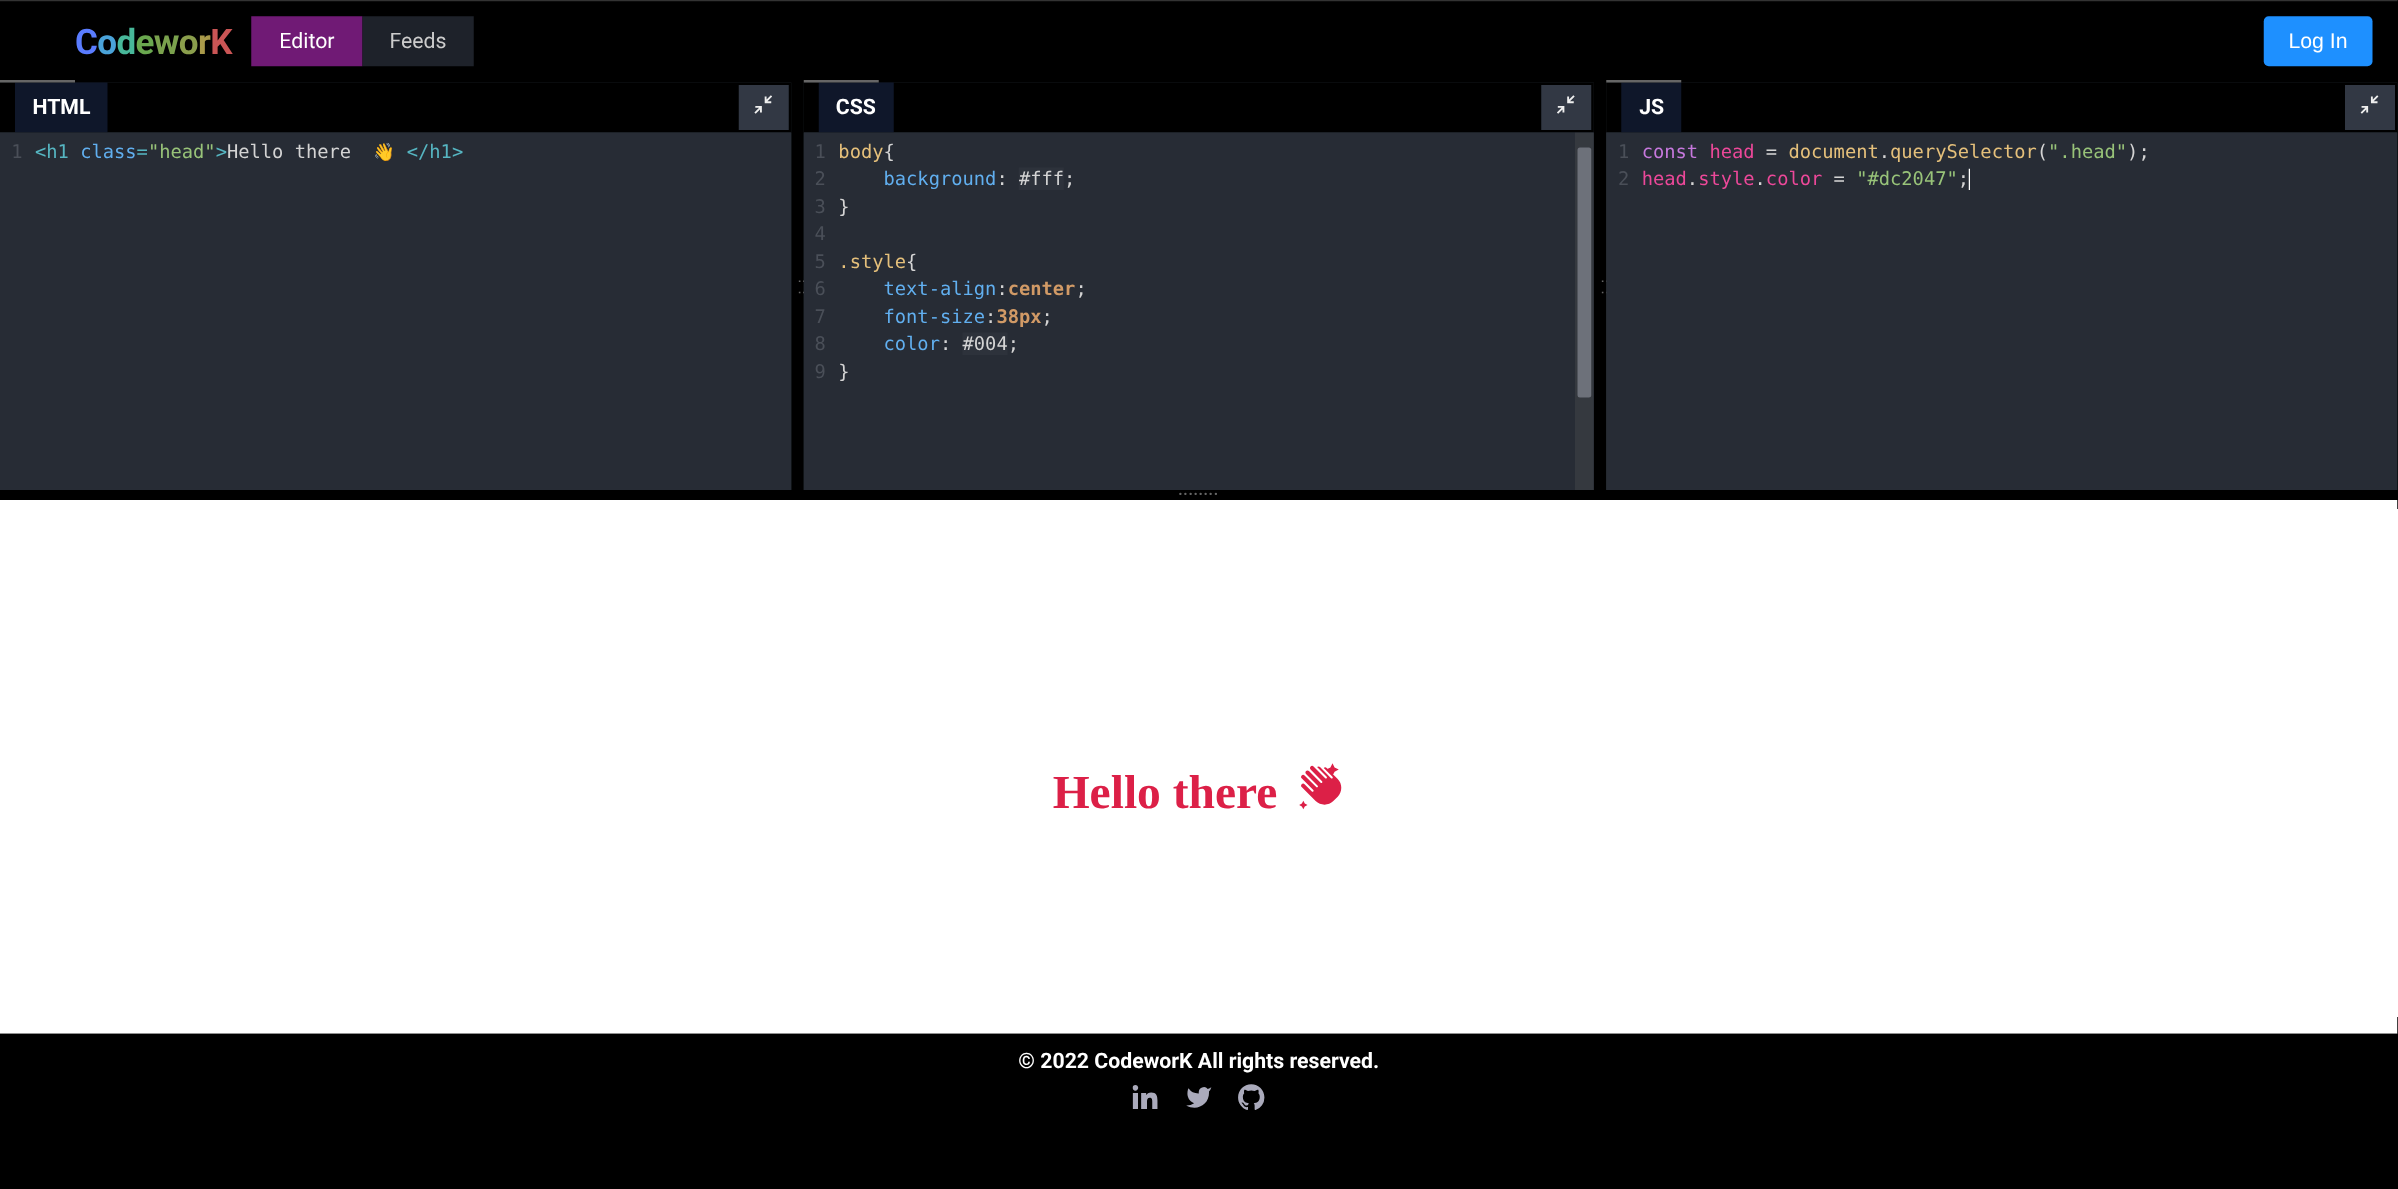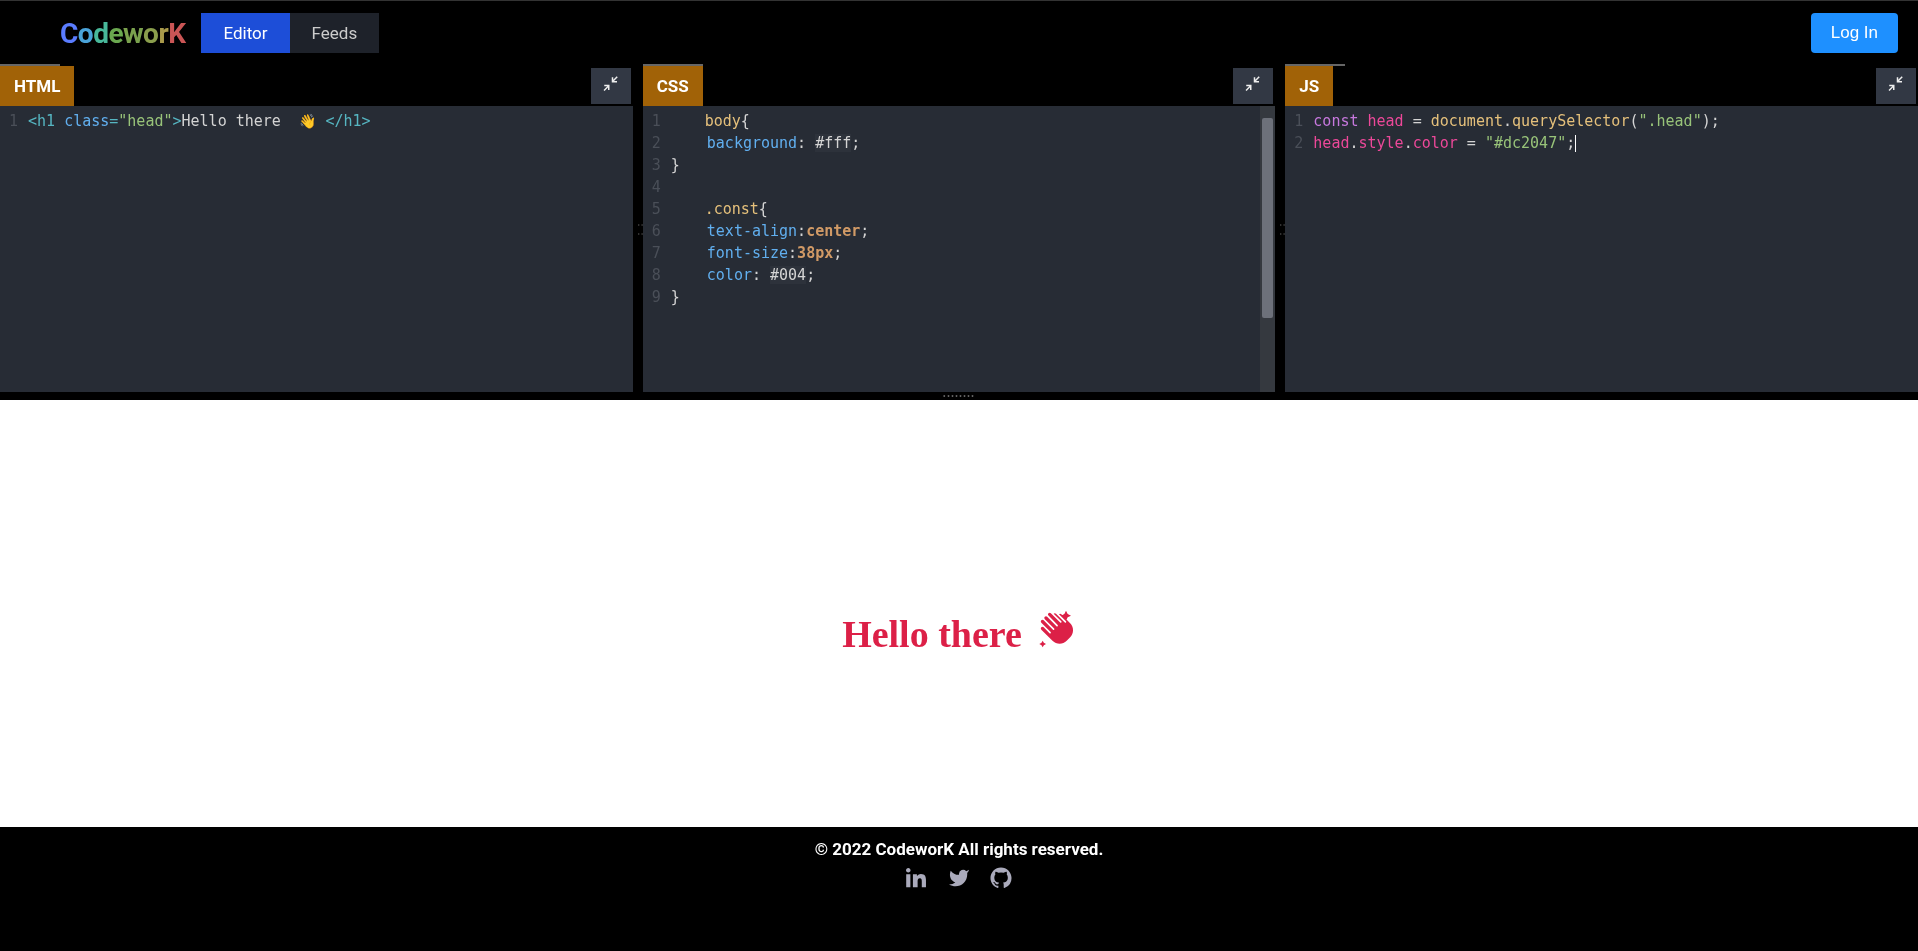--- a/index.html
+++ b/index.html
@@ -44,21 +44,21 @@
     .logo .l7 { color: #a99a4a; }
     .logo .l8 { color: #ca5555; }
     .nav-tabs { display: flex; }
     .nav-tab {
       padding: 10px 22px;
       font-size: 17px;
       color: #ccc;
       cursor: pointer;
       background: #1e222a;
     }
-    .nav-tab.active { background: #1d4ed8; color: #fff; }
+    .nav-tab.active { background: #701a75; color: #fff; }
     .spacer { flex: 1; }
     .login-btn {
       background: #1e90ff;
       color: #fff;
       border: none;
       border-radius: 4px;
       padding: 10px 20px;
       font-size: 17px;
       font-weight: 500;
       cursor: pointer;
@@ -88,26 +88,27 @@
     }
     .pane-title-top {
       position: absolute;
       top: -2px;
       left: 0;
       width: 60px;
       height: 2px;
       background: #666;
     }
     .pane-label {
-      background: #a16207;
+      background: #0f172a;
       color: #fff;
       font-weight: bold;
       font-size: 17px;
       padding: 10px 14px;
       display: inline-block;
+      margin-left: 12px;
     }
     .pane-spacer { flex: 1; }
     .collapse-btn {
       width: 40px;
       height: 36px;
       background: #323844;
       margin-right: 2px;
       display: flex;
       align-items: center;
       justify-content: center;
@@ -135,21 +136,21 @@
       padding-right: 10px;
       flex-shrink: 0;
       user-select: none;
     }
     .code-content { flex: 1; color: #ddd; }
     .tok-tag { color: #56b6c2; }
     .tok-attr { color: #61afef; }
     .tok-op { color: #56b6c2; }
     .tok-str { color: #98c379; }
     .tok-text { color: #d4d4d4; }
-    .tok-sel { color: #e5c07b; margin-left: 34px; }
+    .tok-sel { color: #e5c07b; }
     .tok-prop { color: #61afef; }
     .tok-val { color: #d19a66; font-weight: bold; }
     .tok-colorhex { color: #d4d4d4; background: rgba(255,255,255,0.03); }
     .tok-punct { color: #d4d4d4; }
     .tok-kw { color: #c678dd; }
     .tok-ident { color: #ec4899; }
     .tok-func { color: #e5c07b; }
     .tok-dot { color: #d4d4d4; }
     .emoji { font-size: 14px; }
     .cursor-bar {
@@ -296,21 +297,21 @@
     <div class="code-area" id="code-css">
       <div class="fake-scroll">
         <div class="fake-scroll-track">
             <div class="fake-scroll-thumb"></div>
           </div>
       </div>
     <div class="code-line"><span class="gutter">1</span><span class="code-content"><span class="tok-sel">body</span><span class="tok-punct">{</span></span></div>
         <div class="code-line"><span class="gutter">2</span><span class="code-content"><span class="tok-text">    </span><span class="tok-prop">background</span><span class="tok-punct">: </span><span class="tok-colorhex">#fff</span><span class="tok-punct">;</span></span></div>
         <div class="code-line"><span class="gutter">3</span><span class="code-content"><span class="tok-punct">}</span></span></div>
         <div class="code-line"><span class="gutter">4</span><span class="code-content"><span class="tok-text"></span></span></div>
-        <div class="code-line"><span class="gutter">5</span><span class="code-content"><span class="tok-sel">.const</span><span class="tok-punct">{</span></span></div>
+        <div class="code-line"><span class="gutter">5</span><span class="code-content"><span class="tok-sel">.style</span><span class="tok-punct">{</span></span></div>
         <div class="code-line"><span class="gutter">6</span><span class="code-content"><span class="tok-text">    </span><span class="tok-prop">text-align</span><span class="tok-punct">:</span><span class="tok-val">center</span><span class="tok-punct">;</span></span></div>
         <div class="code-line"><span class="gutter">7</span><span class="code-content"><span class="tok-text">    </span><span class="tok-prop">font-size</span><span class="tok-punct">:</span><span class="tok-val">38px</span><span class="tok-punct">;</span></span></div>
         <div class="code-line"><span class="gutter">8</span><span class="code-content"><span class="tok-text">    </span><span class="tok-prop">color</span><span class="tok-punct">: </span><span class="tok-colorhex">#004</span><span class="tok-punct">;</span></span></div>
         <div class="code-line"><span class="gutter">9</span><span class="code-content"><span class="tok-punct">}</span></span></div>
       </div>
   </div>
 
   <div class="pane">
     <div class="hdots">⋮⋮</div>
     <div class="pane-title">

